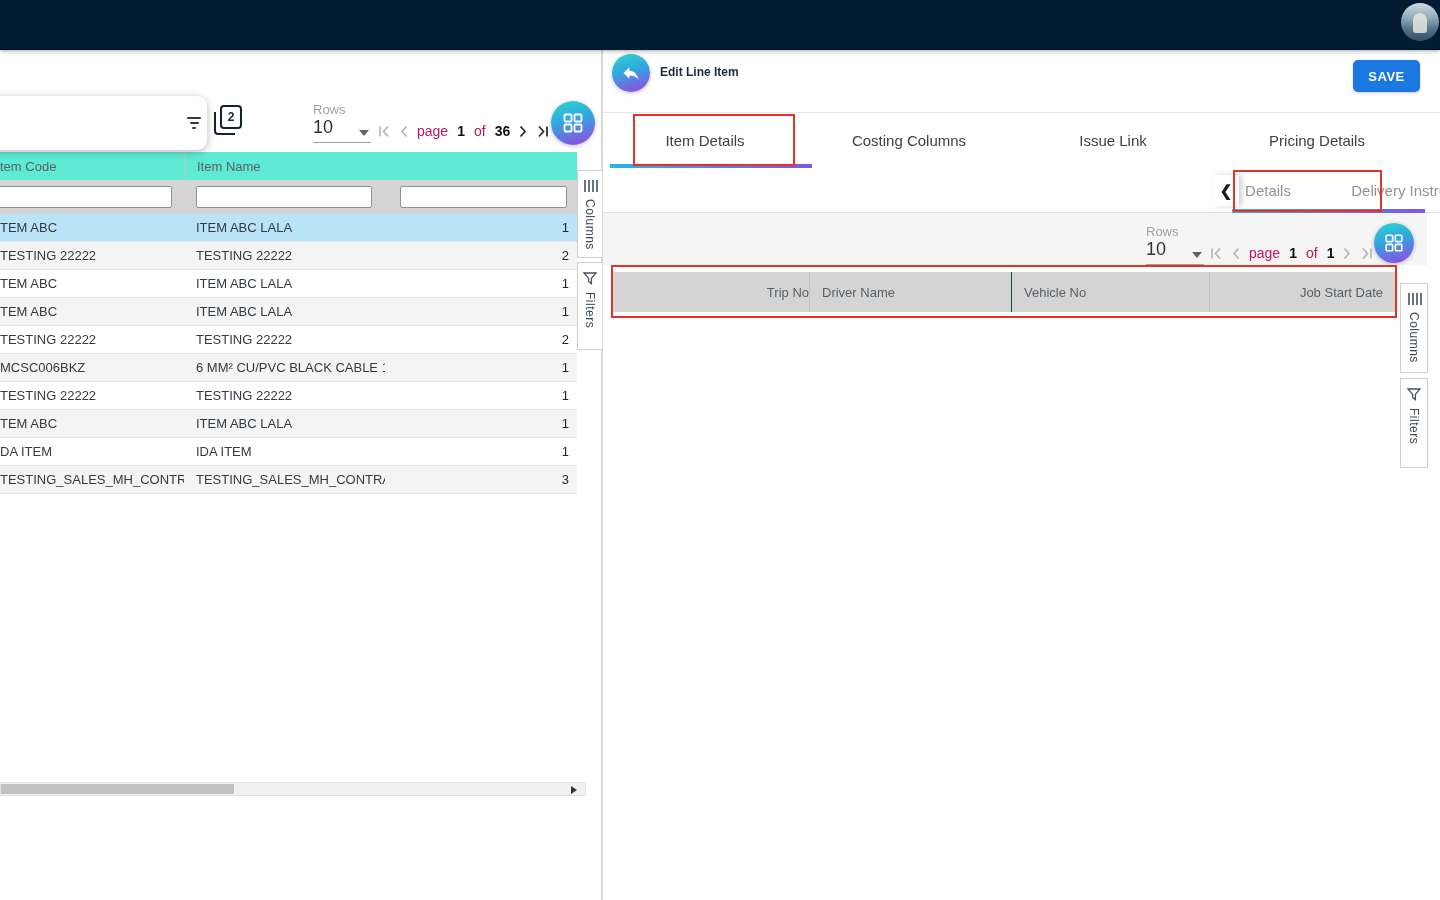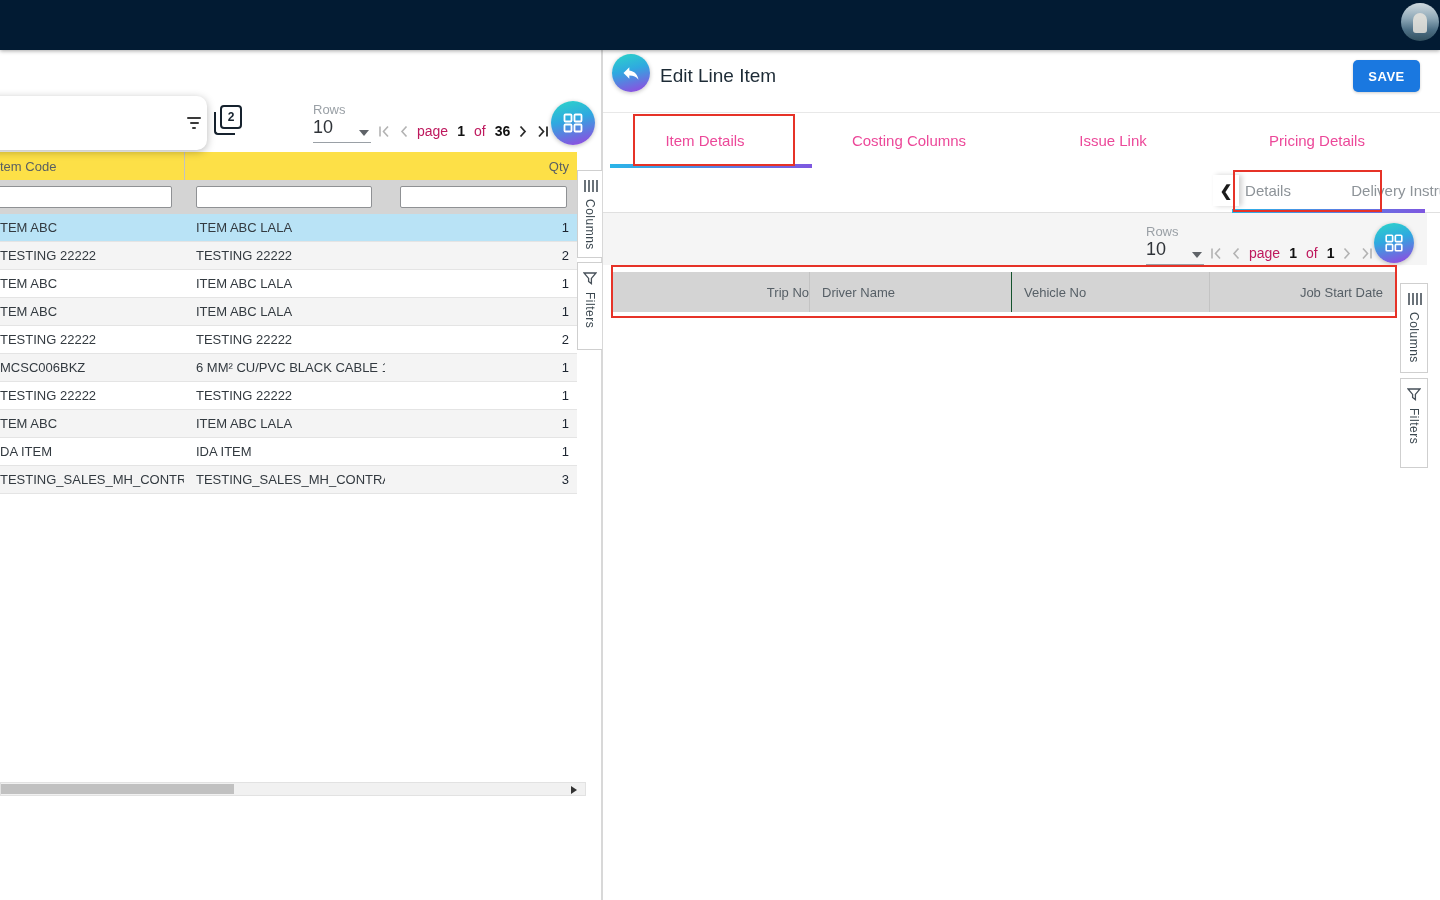--- a/index.html
+++ b/index.html
@@ -55,21 +55,21 @@
   .pager-left { left:378px; top:119px; height:24px; }
   .pager-right { left:1210px; top:241px; height:24px; }
 
   .gbtn { border-radius:50%; cursor:pointer; display:flex; align-items:center; justify-content:center;
     background:linear-gradient(165deg,#2bd6c8 0%,#2fa9e0 42%,#9a41e0 100%);
     box-shadow:0 1px 4px rgba(0,0,0,.25); }
   .gbtn-left { left:551px; top:101px; width:44px; height:44px; z-index:6; }
   .gbtn-right { left:1374px; top:223px; width:40px; height:40px; z-index:6; }
 
   
-  .lt-header { left:0; top:152px; width:577px; height:28px; background:#fde047;
+  .lt-header { left:0; top:152px; width:577px; height:28px; background:#5eead4;
     display:flex; align-items:center; font-size:13px; color:#595f63; }
   .lt-filter { left:0; top:180px; width:577px; height:34px; background:#d4d4d4; }
   .lt-filter input { position:absolute; height:22px; top:6px; border:1px solid #8f9194;
     border-radius:2px; background:#fff; outline:none; padding:0 4px; font-size:12px; }
   .fi1 { left:-4px; width:176px; } .fi2 { left:196px; width:176px; } .fi3 { left:400px; width:167px; }
 
   .c-code { width:184px; padding-left:0; overflow:hidden; white-space:nowrap; }
   .c-name { width:201px; padding-left:12px; border-left:1px solid #c2c2c2; overflow:hidden; white-space:nowrap; height:100%; display:flex; align-items:center; }
   .c-qty  { flex:1; text-align:right; padding-right:8px; border-left:1px solid #c2c2c2; height:100%; display:flex; align-items:center; justify-content:flex-end; }
   .lt-header .c-code { padding-left:0; }
@@ -94,29 +94,29 @@
   
   .hscroll { left:0; top:782px; width:586px; height:14px; background:#f1f1f1;
     border:1px solid #e2e2e2; }
   .hthumb { position:absolute; left:0; top:1px; width:233px; height:10px; background:#c1c1c1; cursor:grab; }
   .harrow { position:absolute; right:8px; top:3px; width:0; height:0; cursor:pointer;
     border-top:4px solid transparent; border-bottom:4px solid transparent; border-left:6px solid #333; }
 
   
   .rp-header { left:603px; top:50px; width:837px; height:62px; background:#fff; }
   .back-btn { left:612px; top:54px; width:38px; height:38px; }
-  .rp-title { left:660px; top:65px; font-size:19px; font-weight:normal; color:#1d2b36; }
+  .rp-title { left:660px; top:65px; font-size:12px; font-weight:bold; color:#1d2b36; }
   .save-btn { left:1353px; top:60px; width:67px; height:32px; background:#1a78e0; border:none;
     border-radius:5px; color:#fff; font-weight:bold; font-size:13px; letter-spacing:.5px;
     cursor:pointer; box-shadow:0 1px 3px rgba(0,0,0,.2); font-family:"Liberation Sans",sans-serif; }
 
   .tabrow1 { left:603px; top:112px; width:837px; height:56px; border-top:1px solid #e8e8e8;
     background:#fff; display:flex; }
   .tabrow1 .tab { width:204px; text-align:center; line-height:56px; font-size:15px;
-    color:#ec4899; cursor:pointer; }
+    color:#404040; cursor:pointer; }
   .underline1 { left:610px; top:164px; width:202px; height:4px;
     background:linear-gradient(90deg,#29b5e8,#7e57e0); }
 
   .tabrow2 { left:603px; top:168px; width:837px; height:45px; border-bottom:1px solid #e0e0e0;
     background:#fff; }
   .tab2 { position:absolute; top:0; height:45px; line-height:45px; font-size:15px;
     color:#8d9398; cursor:pointer; text-align:center; white-space:nowrap; }
   .t2-0 { left:620px; width:90px; } .t2-1 { left:732px; width:160px; }
   .tab2-scroll-left { position:absolute; left:610px; top:7px; width:26px; height:31px;
     background:#fff; box-shadow:3px 0 5px rgba(0,0,0,.18); display:flex; align-items:center;
@@ -205,21 +205,21 @@
   <svg width="24" height="24" viewBox="0 0 24 24" fill="none" stroke="#fff" stroke-width="1.8">
       <rect x="3.5" y="3.5" width="7" height="7" rx="1"></rect>
       <rect x="13.5" y="3.5" width="7" height="7" rx="1"></rect>
       <rect x="3.5" y="13.5" width="7" height="7" rx="1"></rect>
       <rect x="13.5" y="13.5" width="7" height="7" rx="1"></rect>
     </svg>
 </div>
 
 <div class="abs lt-header">
   <div class="c-code">tem Code</div>
-  <div class="c-qty">Qty</div>
+  <div class="c-name">Item Name</div>
 </div>
 
 <div class="abs lt-filter">
   <input class="fi1" value="" style="">
   <input class="fi2" value="" style="">
   <input class="fi3" value="" style="">
 </div>
 
 <div class="abs lt-body">
   <div class="trow selected">

